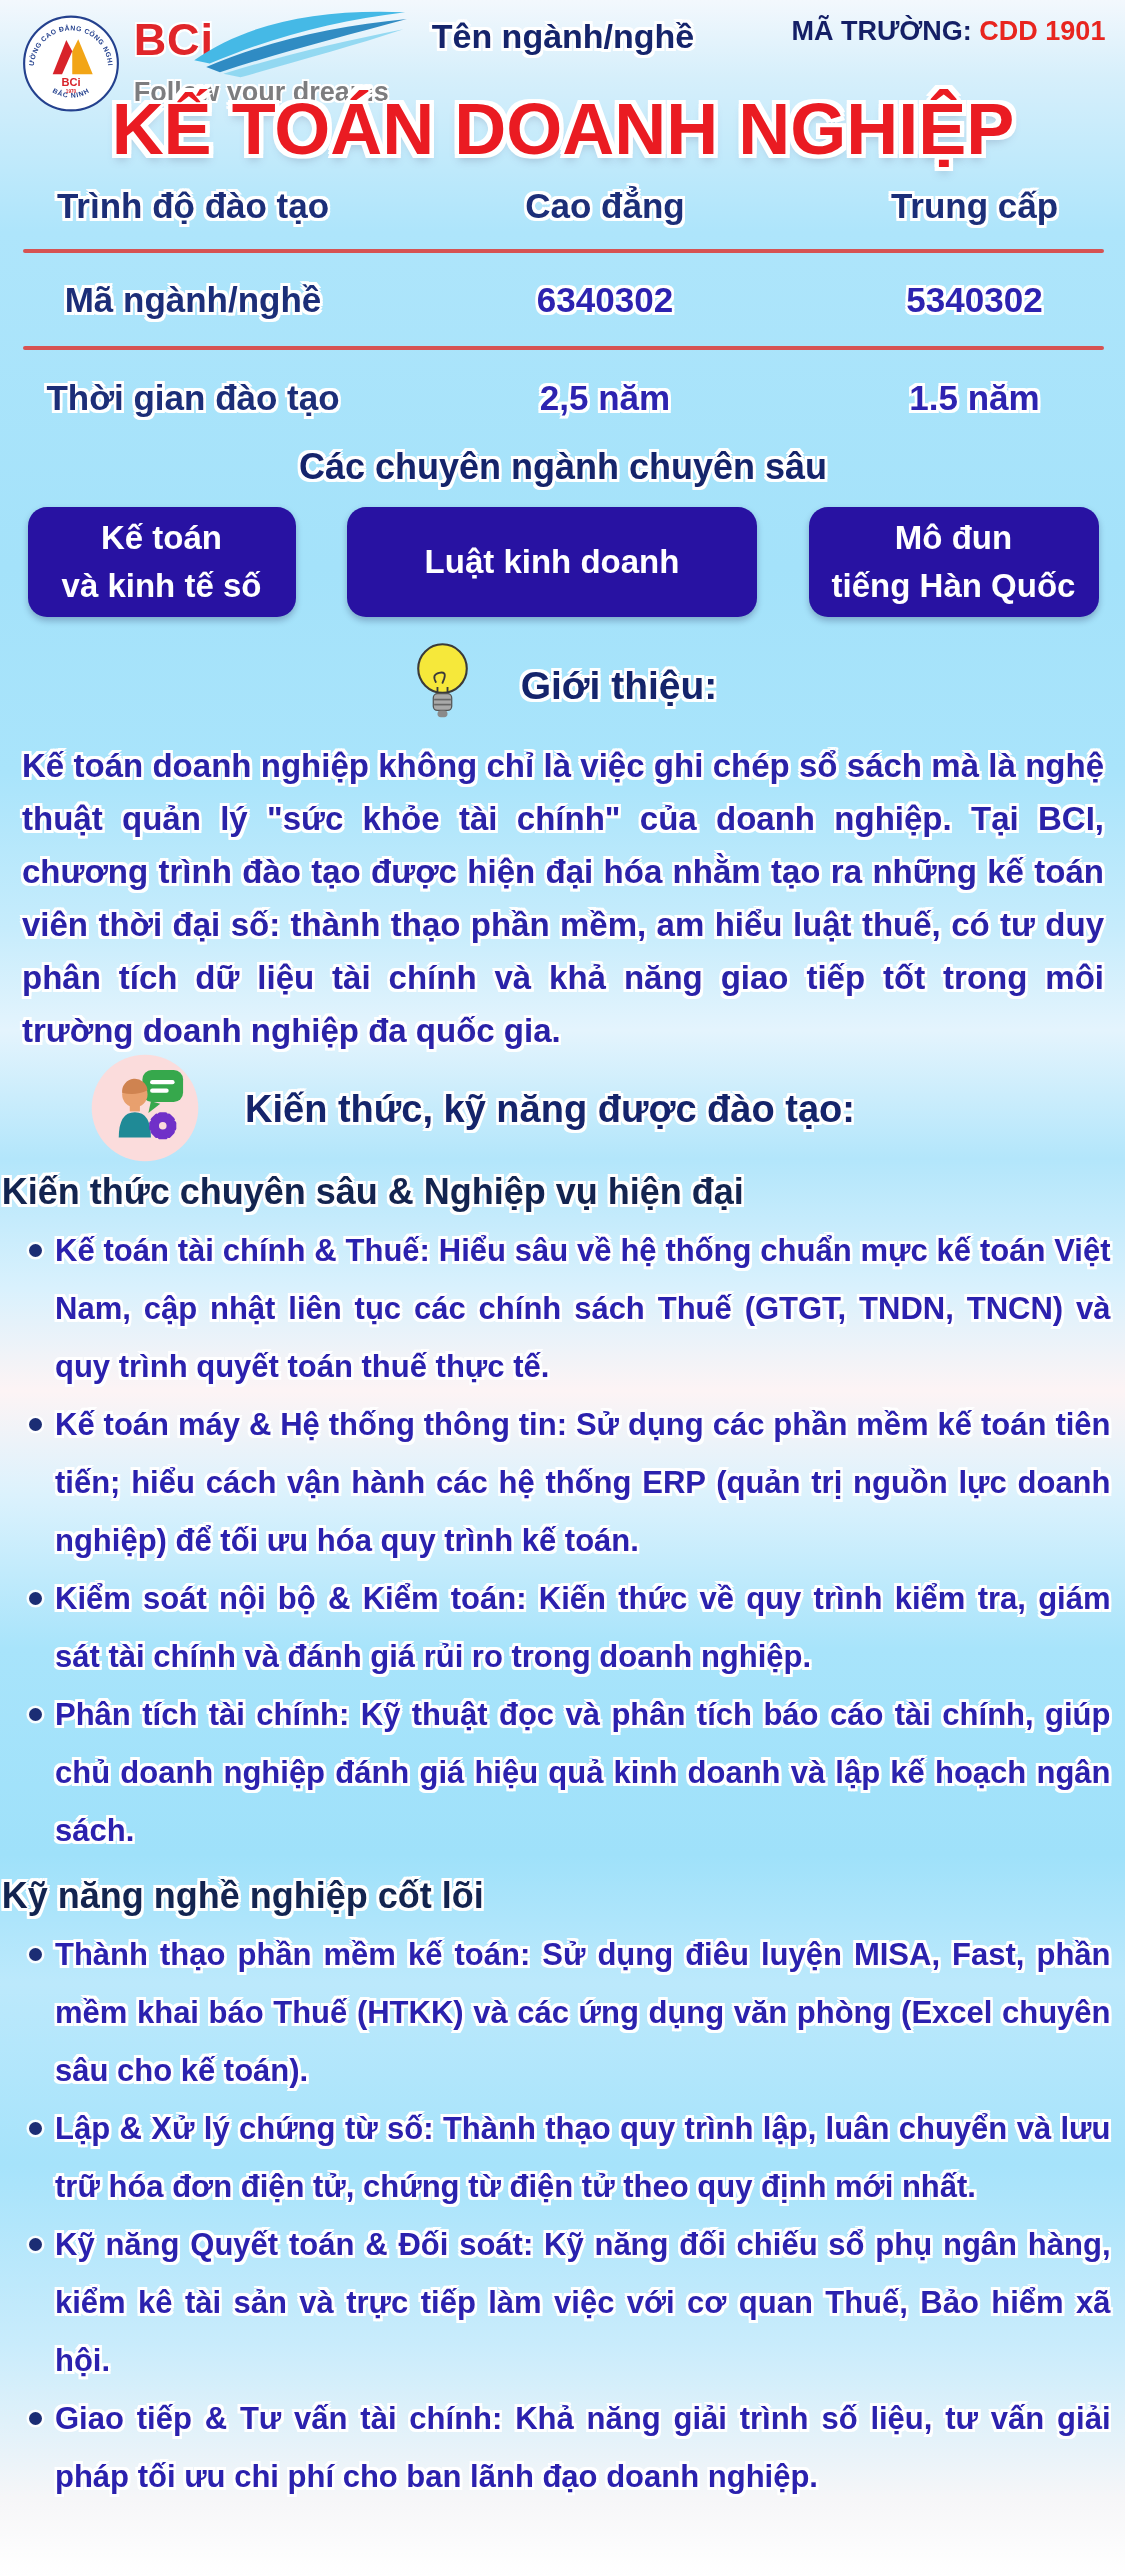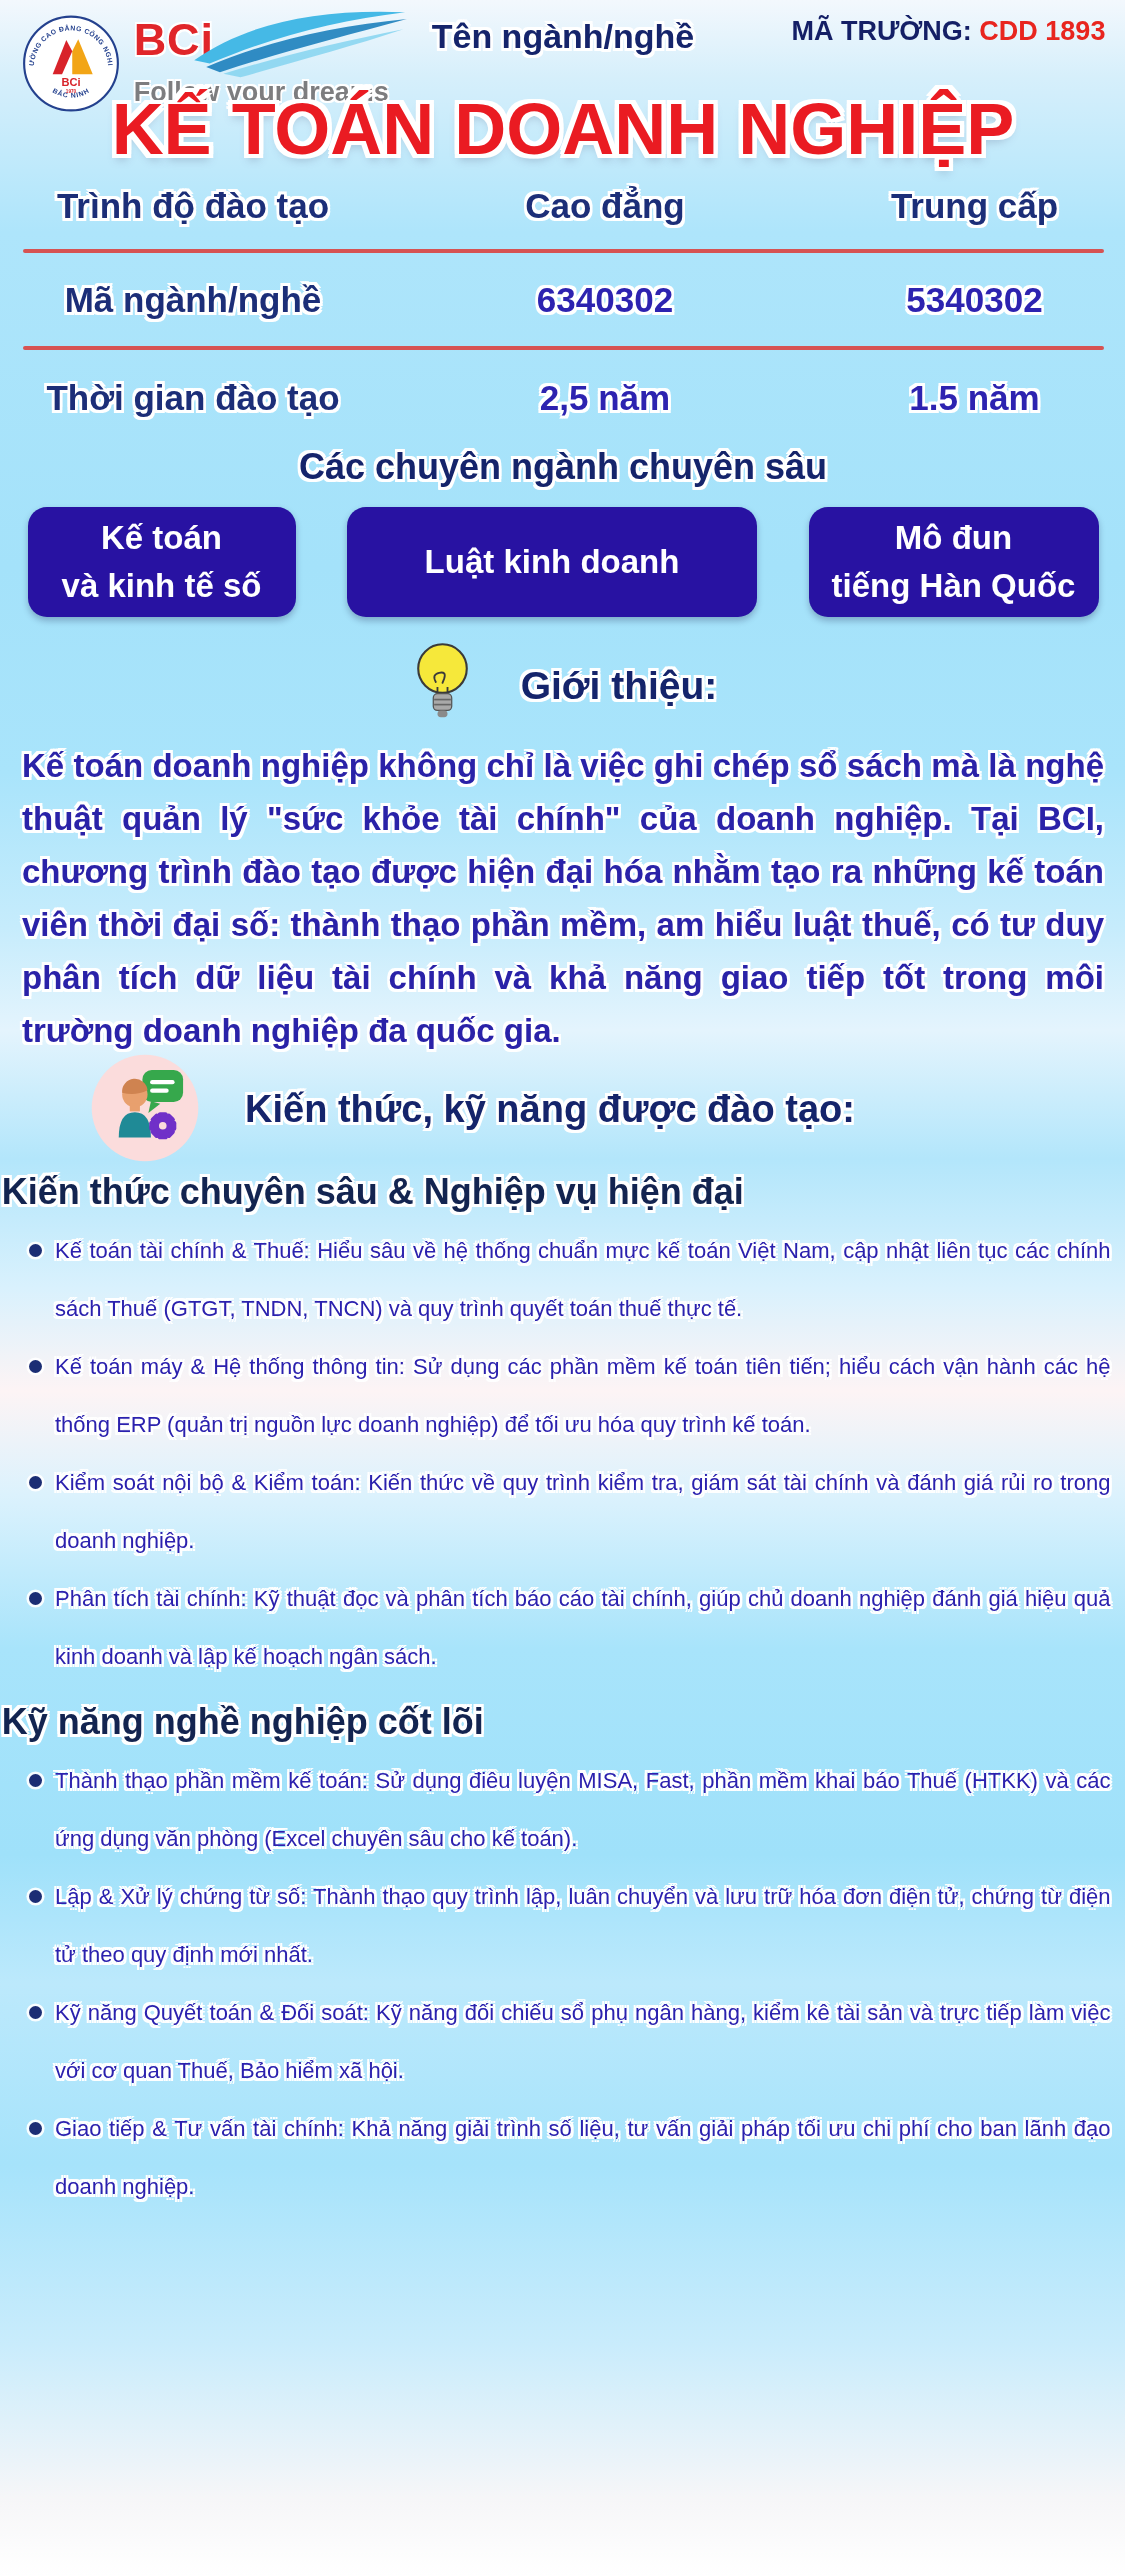--- a/index.html
+++ b/index.html
@@ -65,21 +65,21 @@
   .intro-head .head-text { font-size:39px; font-weight:bold; color:#15246b; }
   .intro-text { margin:8.6px 22px 0; font-size:33px; font-weight:bold; color:#2a22a8;
     line-height:53px; text-align:justify; }
 
   
   .train-head { margin-top:-3.4px; display:flex; align-items:center; gap:45px; padding-left:90px; height:112px; }
   .train-head .head-text { font-size:38px; font-weight:bold; color:#15246b; }
   .group-title { margin-top:1.7px; font-size:36px; font-weight:bold; color:#132450; line-height:50px; padding-left:1.7px; }
   .group-title.skills { margin-top:10.3px; }
   ul.blist { margin:5.2px 0 0; padding:0 15.5px 0 0; list-style:none;
-    font-size:22px; font-weight:normal; color:#2b21ae; line-height:58px; }
+    font-size:31px; font-weight:bold; color:#2b21ae; line-height:58px; }
   ul.blist li { position:relative; padding-left:55px; text-align:justify; }
   ul.blist li::before { content:""; position:absolute; left:29px; top:22px;
     width:13px; height:13px; border-radius:50%; background:#1b2d74;
     box-shadow:0 0 0 2.6px rgba(255,255,255,.9); }
 </style>
 </head>
 <body>
 
 <div class="page">
 
@@ -115,21 +115,21 @@
           </svg>
         </span>
         <span class="logo-tagline">Follow your dreams</span>
       </span>
     </div>
 
     <div class="field-label ow">Tên ngành/nghề</div>
 
     <div class="school-code">
       <span>MÃ TRƯỜNG:</span>
-      <span class="code-val">CDD 1893</span>
+      <span class="code-val">CDD 1901</span>
     </div>
 
     <h1 class="main-title ow-lg">KẾ TOÁN DOANH NGHIỆP</h1>
   </div>
 
   <div class="ptable">
     <div class="prow r1">
       <div class="cell ow">Trình độ đào tạo</div>
       <div class="cell ow">Cao đẳng</div>
       <div class="cell ow">Trung cấp</div>

